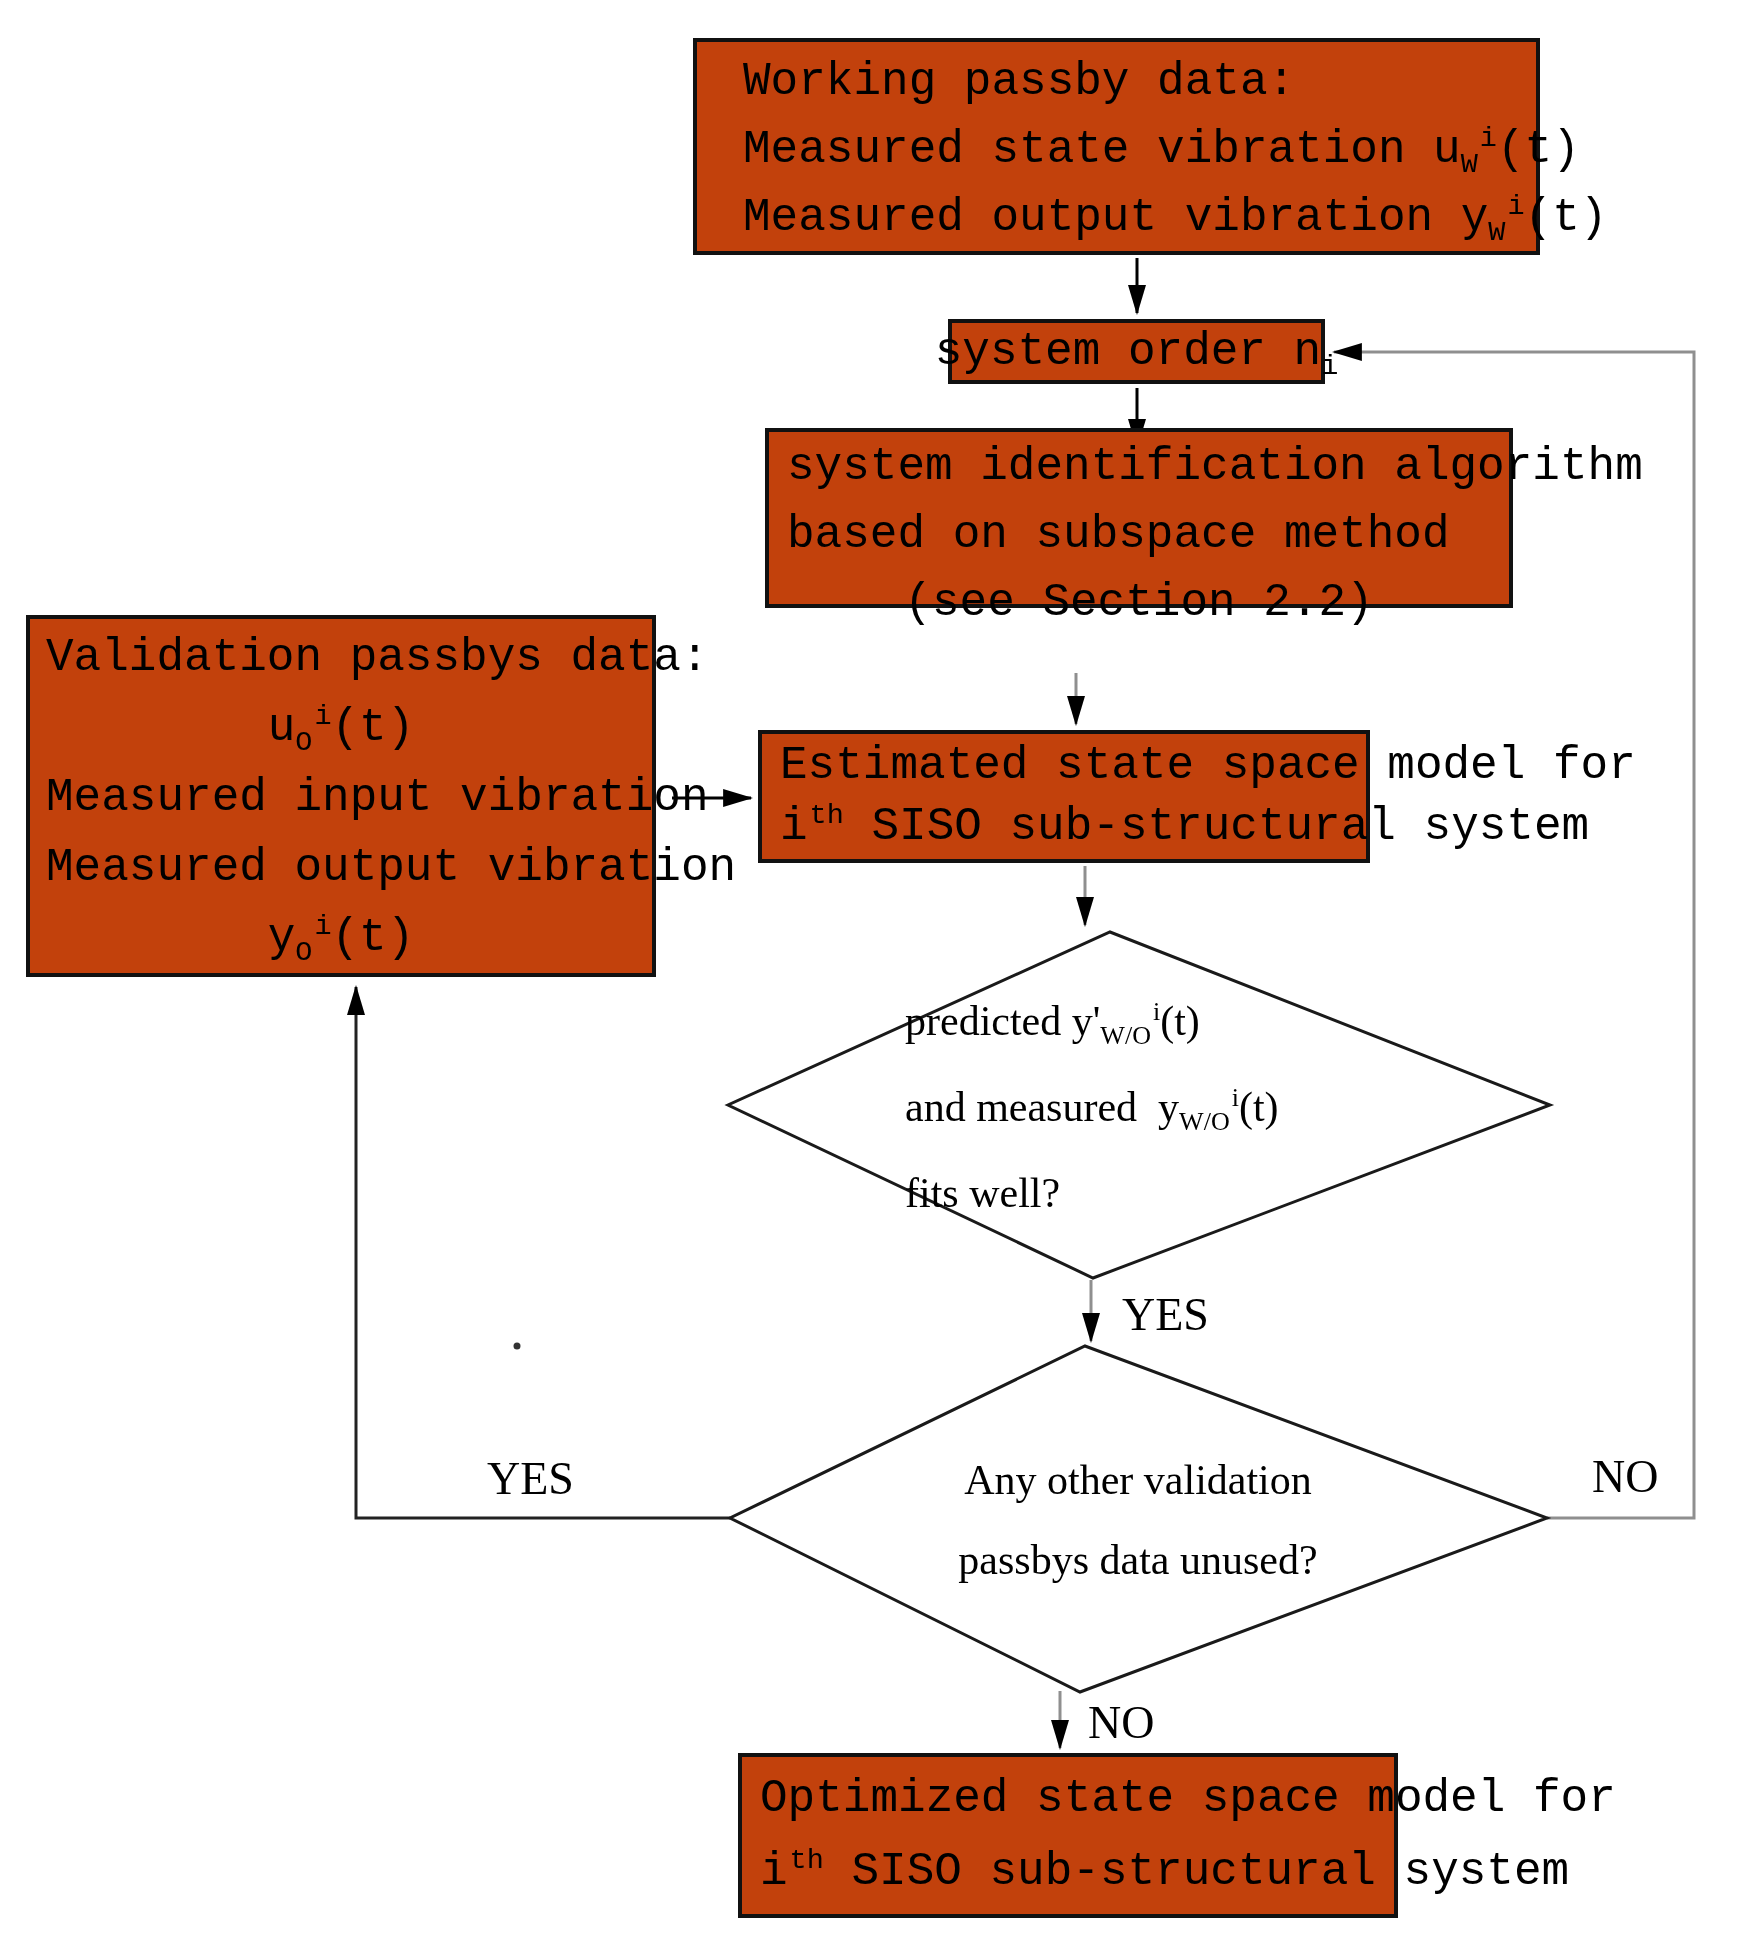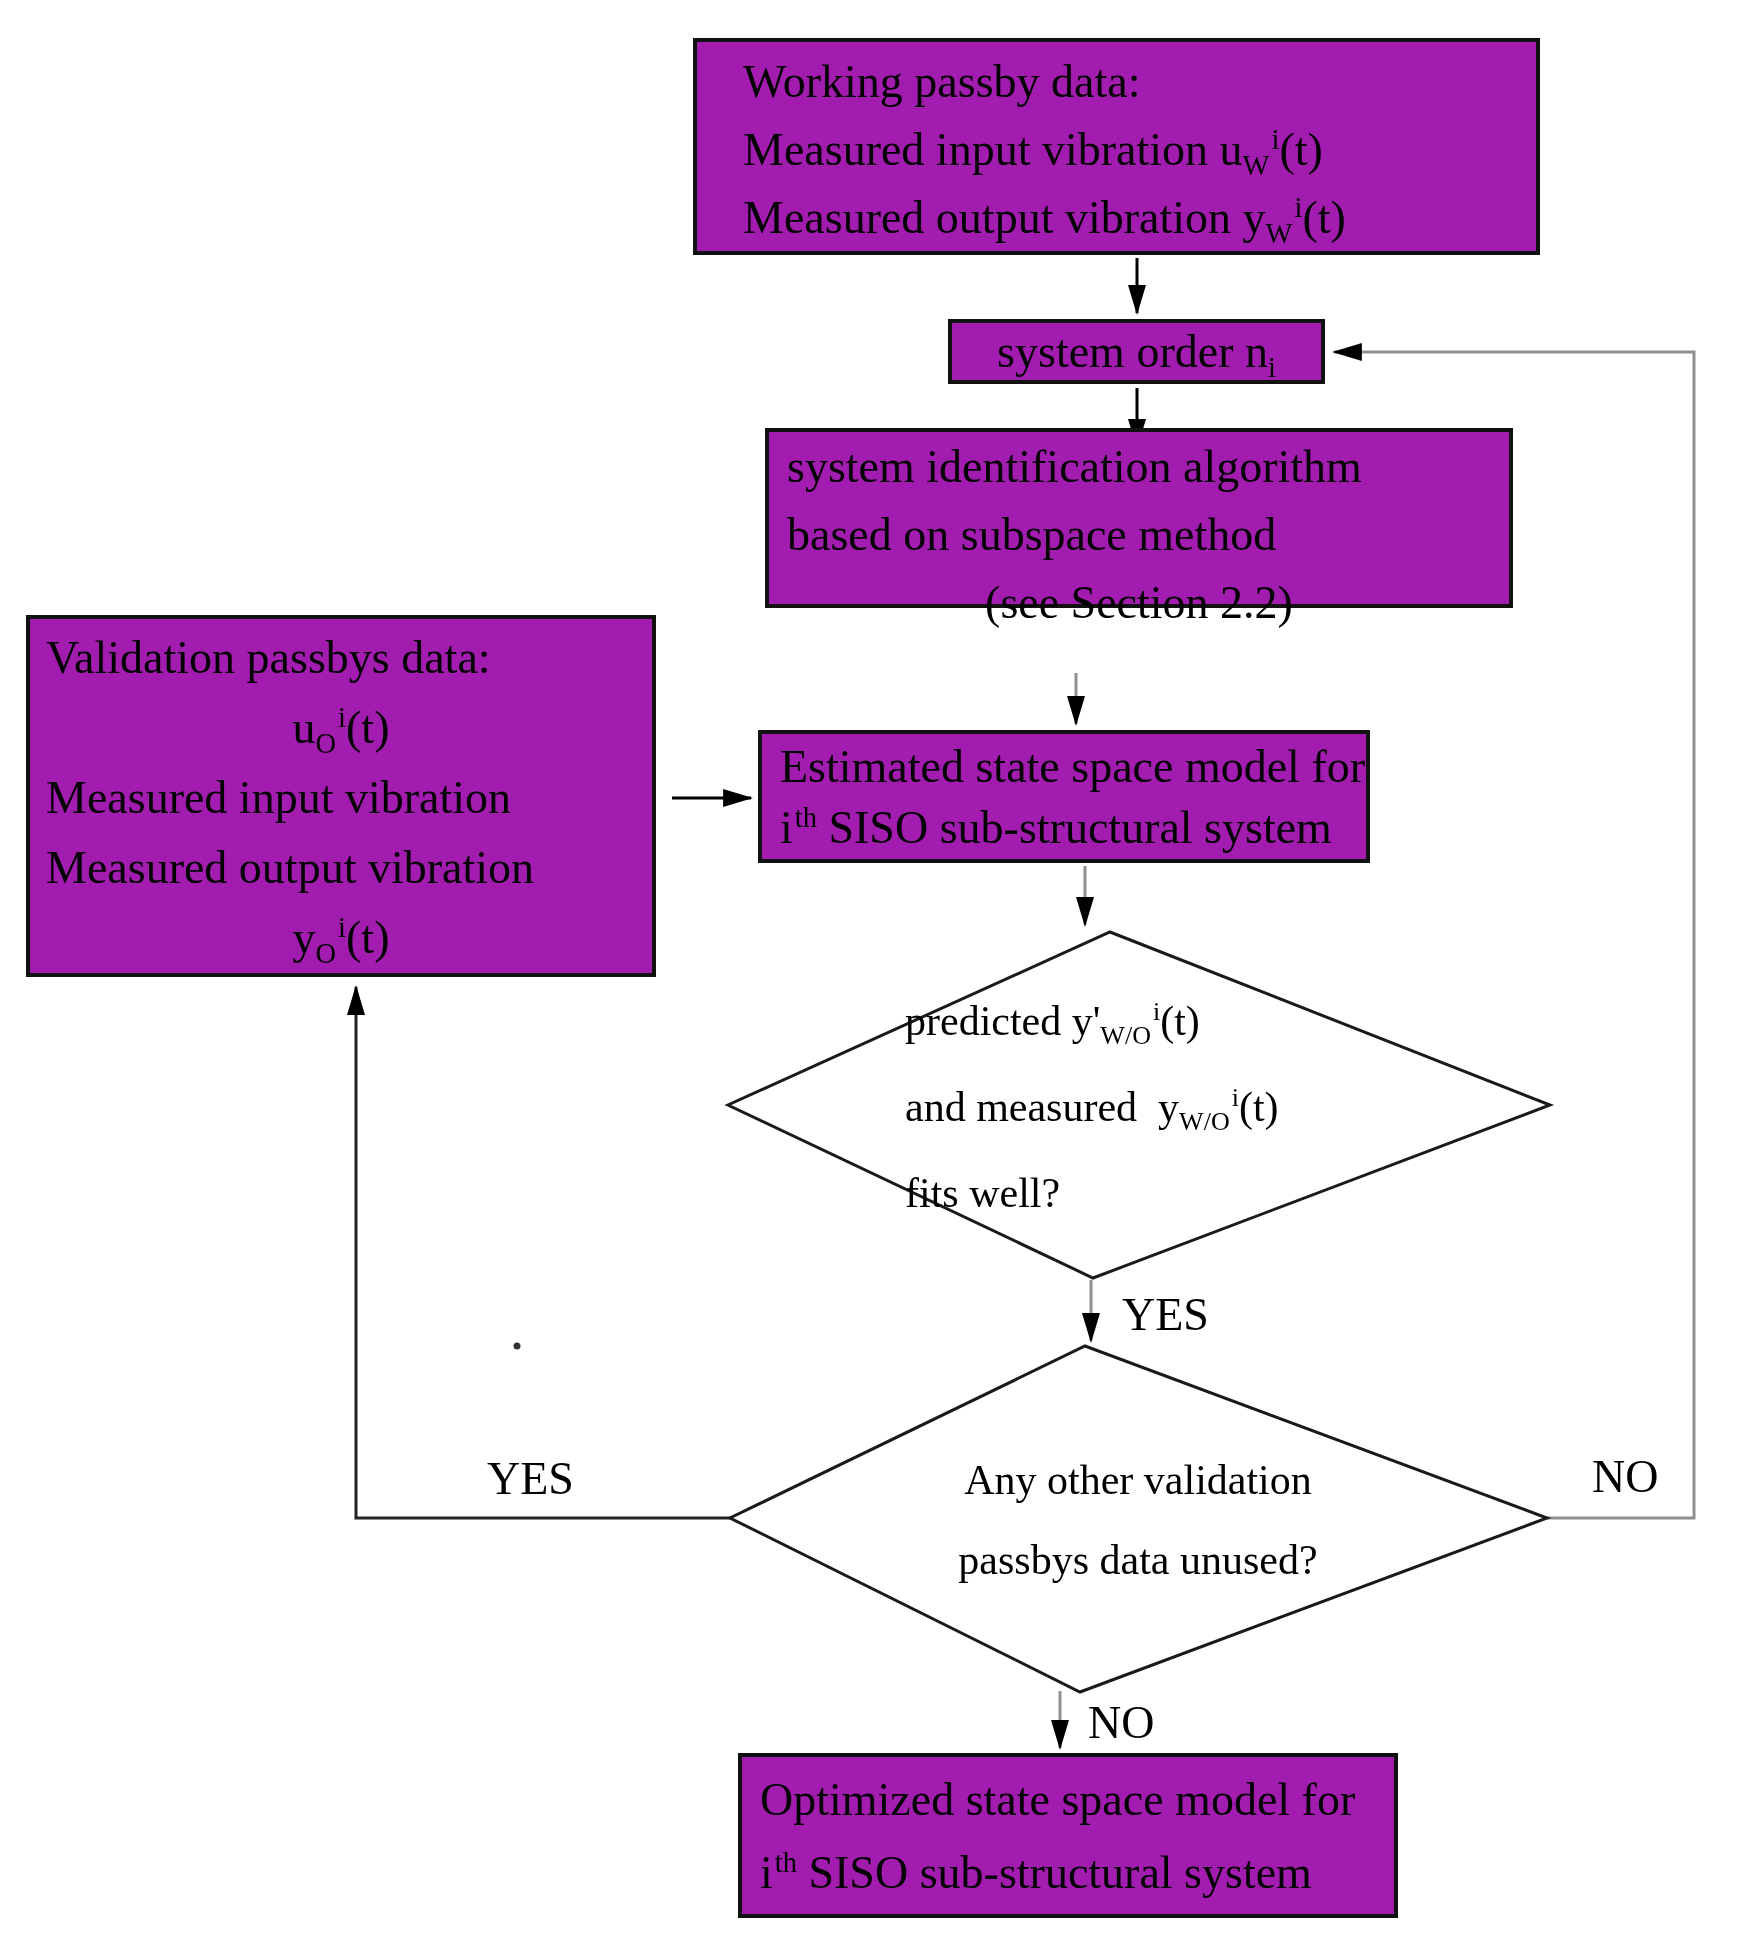--- a/index.html
+++ b/index.html
@@ -3,22 +3,22 @@
 <meta charset="utf-8">
 <style>
   html,body{margin:0;padding:0;background:#ffffff;}
   .stage{
     position:relative;width:1743px;height:1958px;background:#ffffff;
     font-family:"Liberation Serif","DejaVu Serif",serif;color:#000;
     overflow:hidden;
   }
   .stage svg.wires{position:absolute;left:0;top:0;z-index:1;}
   .box{
-    position:absolute;z-index:2;background:#a21caf;border:4px solid #111;
-    box-sizing:border-box;font-size:46px;line-height:68px;white-space:nowrap;
+    position:absolute;z-index:2;background:#c2410c;border:4px solid #111;
+    box-sizing:border-box;font-size:46px;line-height:68px;white-space:nowrap;font-family:Liberation Mono, monospace;
   }
   .box .ln{padding-left:18px;}
   .box .ln.c{text-align:center;padding-left:0;}
   sub{font-size:0.62em;line-height:0;}
   sup{font-size:0.62em;line-height:0;margin-left:2px;}
   .dtext{position:absolute;z-index:3;font-size:42px;white-space:nowrap;}
   .lbl{position:absolute;z-index:3;font-size:46px;white-space:nowrap;}
   
   #working{left:693px;top:38px;width:847px;height:217px;padding-top:6px;}
   #working .ln{padding-left:46px;}
@@ -59,21 +59,21 @@
     <path d="M1060,1691 V1748" stroke="#8f8f8f" stroke-width="3" fill="none" marker-end="url(#ah)"></path>
 
     <polygon points="1110,932 1550,1105 1093,1278 728,1105" fill="#ffffff" stroke="#1a1a1a" stroke-width="3"></polygon>
     <polygon points="1085,1346 1547,1518 1080,1692 730,1518" fill="#ffffff" stroke="#1a1a1a" stroke-width="3"></polygon>
 
     <circle cx="517" cy="1346" r="3.5" fill="#333"></circle>
   </svg>
 
   <div class="box" id="working">
     <div class="ln"><span>Working passby data:</span></div>
-    <div class="ln"><span>Measured input vibration u</span><sub>W</sub><sup>i</sup><span>(t)</span></div>
+    <div class="ln"><span>Measured state vibration u</span><sub>W</sub><sup>i</sup><span>(t)</span></div>
     <div class="ln"><span>Measured output vibration y</span><sub>W</sub><sup>i</sup><span>(t)</span></div>
   </div>
 
   <div class="box" id="sysorder">
     <span><span>system order n</span><sub>i</sub></span>
   </div>
 
   <div class="box" id="sysid">
     <div class="ln">system identification algorithm</div>
     <div class="ln">based on subspace method</div>

